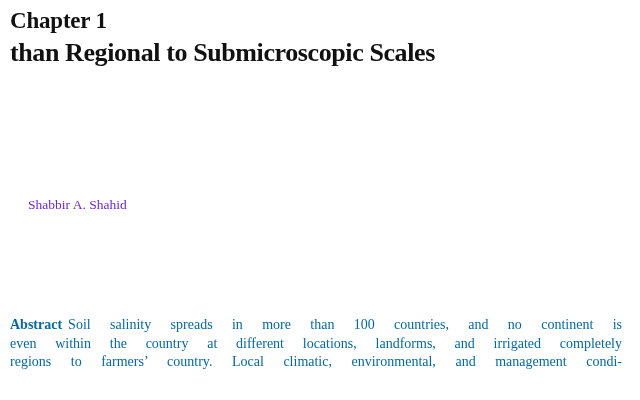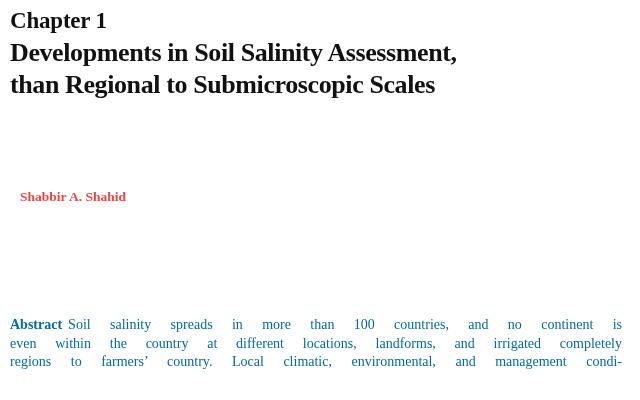--- a/index.html
+++ b/index.html
@@ -44,25 +44,25 @@
       letter-spacing: -0.4px;
     }
     .chapter-title span {
       display: block;
       white-space: nowrap;
     }
     .author {
       position: absolute;
       left: 12px;
       top: 180px;
-      font-weight: bold;
+      font-weight: normal;
       font-size: 13.5px;
       line-height: 18px;
-      margin: 8px;
-      color: #ef4444;
+      margin: 16px;
+      color: #6d28d9;
     }
     .abstract {
       position: absolute;
       left: 10px;
       top: 316px;
       width: 612px;
       margin: 0;
       font-size: 14px;
       line-height: 18.5px;
       color: #0369a1;
@@ -79,21 +79,20 @@
     }
   </style>
 </head>
 <body>
 
 <div class="page">
 
   <h2 class="chapter-label">Chapter 1</h2>
 
   <h1 class="chapter-title">
-    <span>Developments in Soil Salinity Assessment,</span>
     <span>than Regional to Submicroscopic Scales</span>
   </h1>
 
   <p class="author">Shabbir A. Shahid</p>
 
   <div class="abstract">
     <span class="line"><span class="abstract-heading">Abstract</span><span>Soil salinity spreads in more than 100 countries, and no continent is</span></span>
     <span class="line">even within the country at different locations, landforms, and irrigated completely</span>
     <span class="line">regions to farmers’ country. Local climatic, environmental, and management condi-</span>
   </div>

